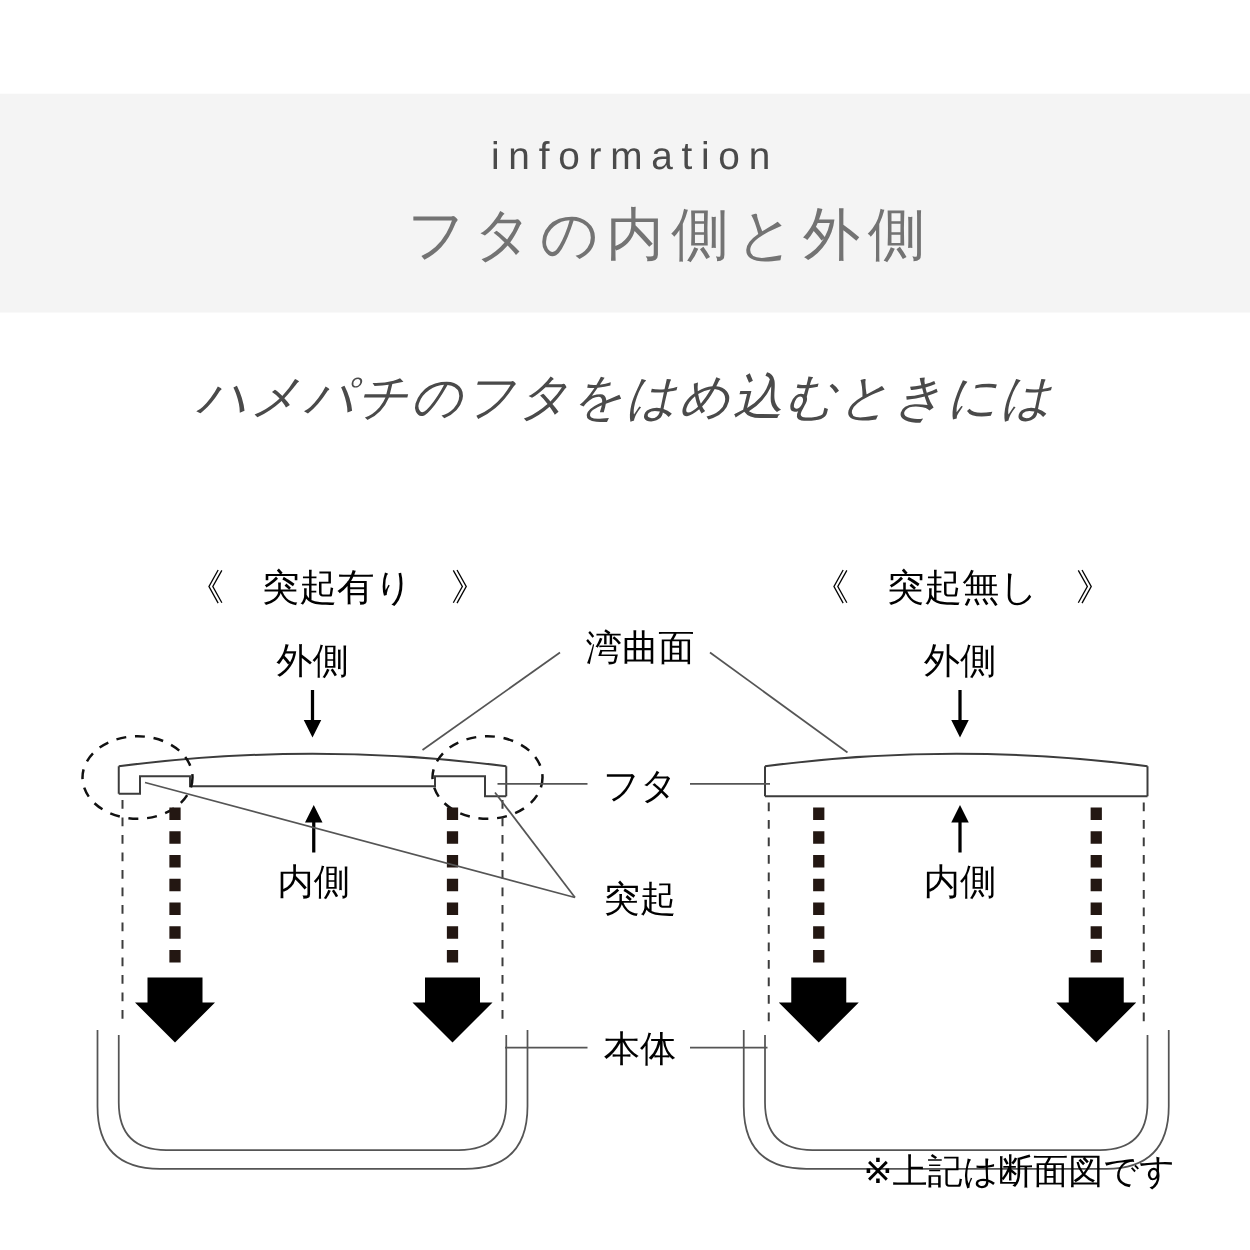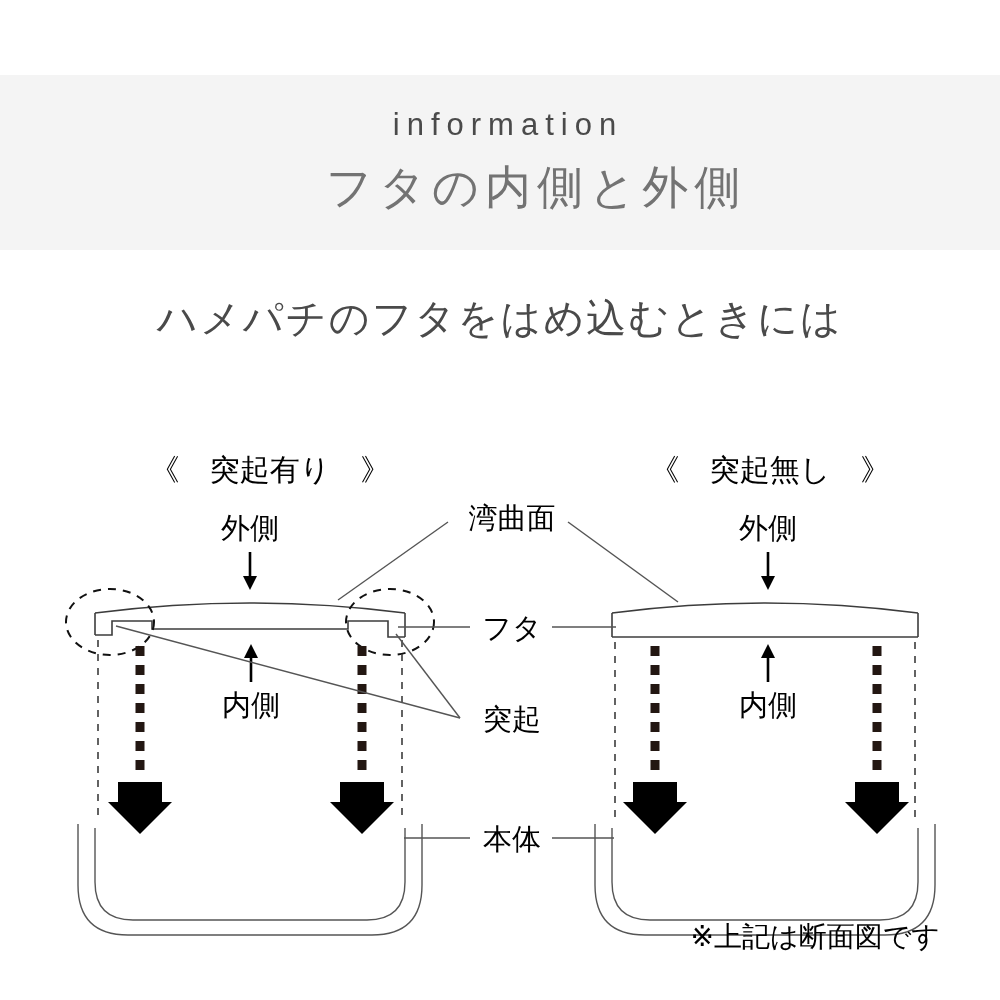--- a/index.html
+++ b/index.html
@@ -59,20 +59,21 @@
     position: absolute;
     left: 0;
     top: 288px;
     width: 1000px;
     text-align: center;
     color: #4a4a4a;
     font-size: 40px;
     line-height: 60px;
     letter-spacing: 2px;
     white-space: nowrap;
+    font-style: italic;
   }
   .lead .l2 { display: block; }
 
   
   #diagram {
     position: absolute;
     left: 0;
     top: 430px;
     width: 1000px;
     height: 570px;

